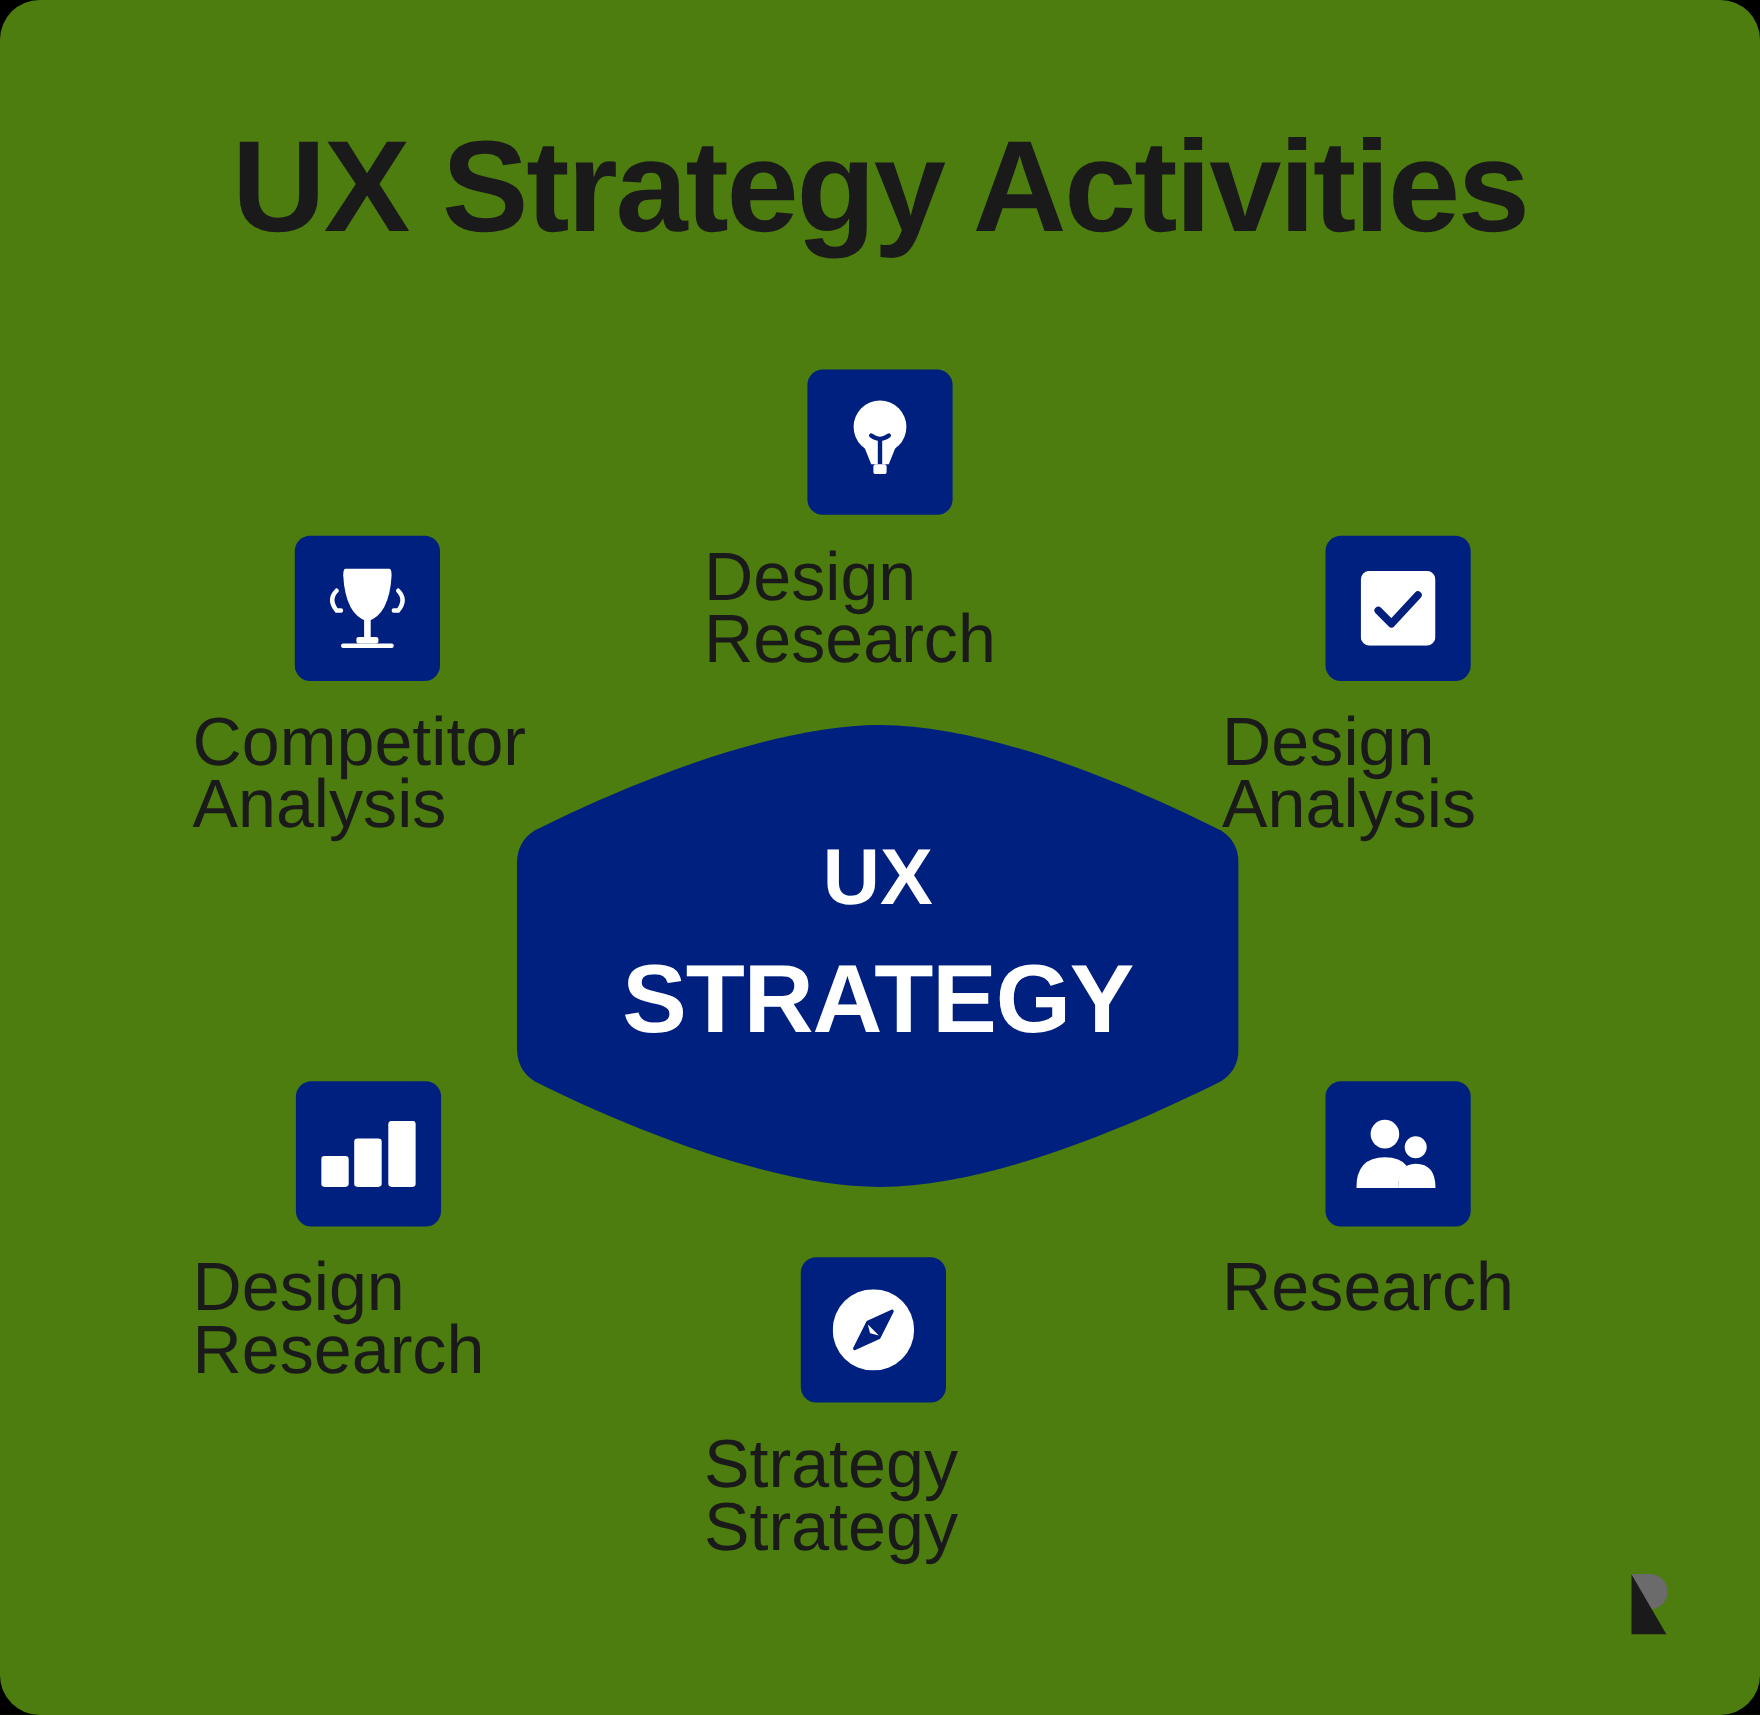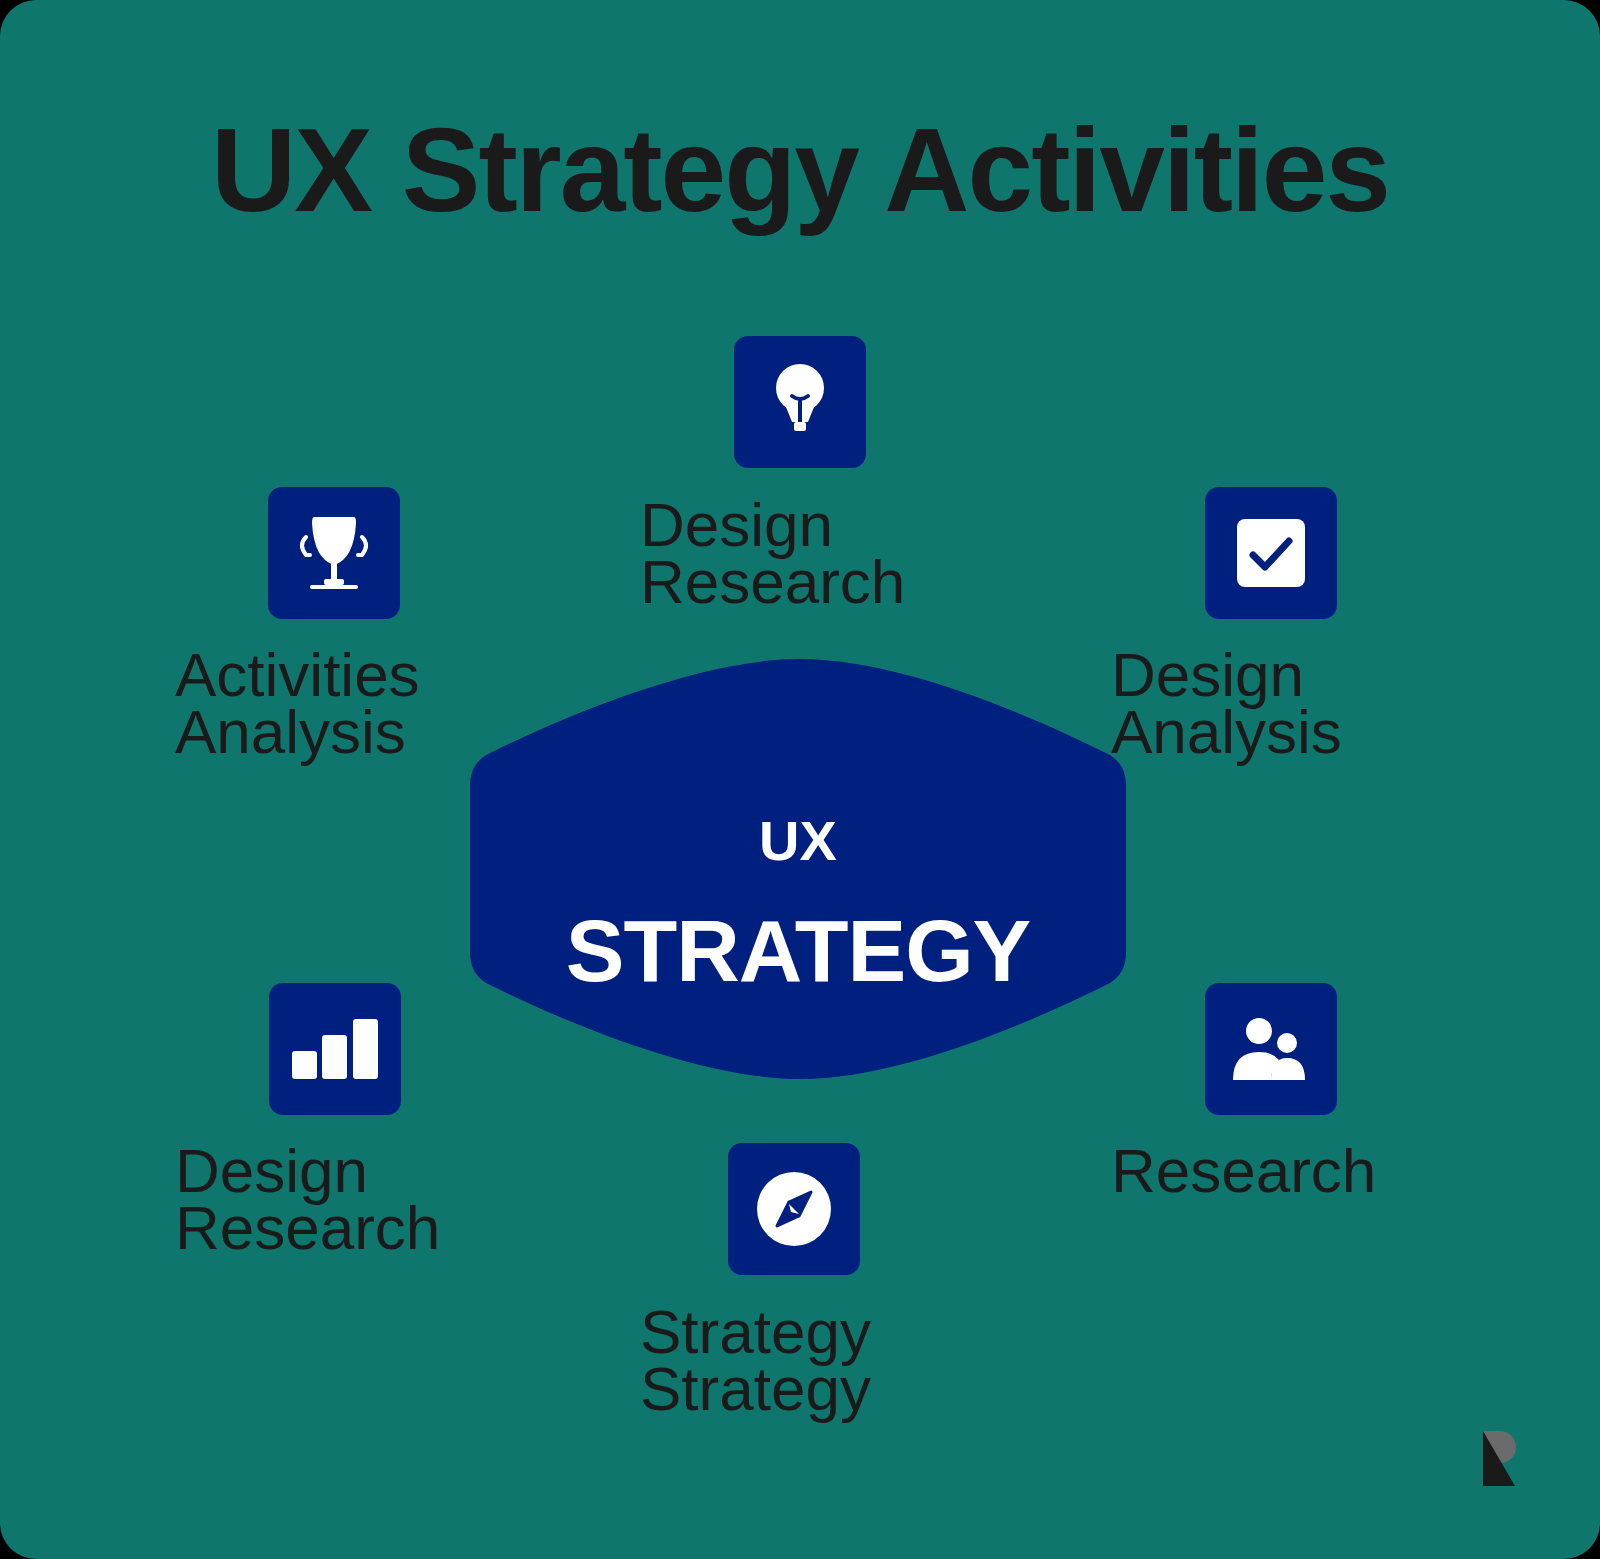--- a/index.html
+++ b/index.html
@@ -6,21 +6,21 @@
   body {
     width: 1600px; height: 1559px;
     background: #000000;
     position: relative;
     overflow: hidden;
     font-family: "Liberation Sans", "DejaVu Sans", sans-serif;
   }
   .canvas {
     position: absolute; left: 0; top: 0;
     width: 1600px; height: 1559px;
-    background: #0f766e;
+    background: #4d7c0f;
     border-radius: 36px;
     text-decoration: underline;
   }
   .title {
     position: absolute; left: 0; top: 100px; width: 1600px;
     text-align: center;
     font-size: 118px; font-weight: 700;
     color: #1a1a1a;
     letter-spacing: -2px;
     line-height: 140px;
@@ -44,21 +44,21 @@
   .label span { display: block; }
   .hub {
     position: absolute; left: 470px; top: 655px;
     width: 656px; height: 428px;
   }
   .hub svg { position: absolute; left: 0; top: 0; }
   .hub-text {
     position: absolute; left: 0; top: 88px; width: 656px;
     text-align: center; color: #ffffff; font-weight: 700;
   }
-  .hub-line1 { display: block; font-size: 56px; line-height: 110px; margin-top: 43px; }
+  .hub-line1 { display: block; font-size: 72px; line-height: 110px; }
   .hub-line2 { display: block; font-size: 88px; line-height: 110px; letter-spacing: -1px; }
   .logo { position: absolute; left: 1483px; top: 1431px; width: 33px; height: 55px; }
 </style>
 </head>
 <body>
 
 <div class="canvas">
 
   <div class="title">UX Strategy Activities</div>
 
@@ -147,21 +147,21 @@
     <svg width="76" height="80" viewBox="0 0 76 80">
       <path d="M 18 4 L 58 4 Q 60 4 60 10 Q 58 46 38 52 Q 18 46 16 10 Q 16 4 18 4 Z" fill="#fff"></path>
       <path d="M 10 24 Q 2 32 10 42 L 14 42" stroke="#fff" stroke-width="4" fill="none" stroke-linecap="round"></path>
       <path d="M 66 24 Q 74 32 66 42 L 62 42" stroke="#fff" stroke-width="4" fill="none" stroke-linecap="round"></path>
       <rect x="35" y="50" width="6" height="18" fill="#fff"></rect>
       <rect x="28" y="66" width="20" height="6" rx="2" fill="#fff"></rect>
       <rect x="14" y="72" width="48" height="4" rx="2" fill="#fff"></rect>
     </svg>
   </div>
   <div class="label" style="left:175px; top:646px;">
-    <span>Activities</span>
+    <span>Competitor</span>
     <span>Analysis</span>
   </div>
 
   <svg class="logo" viewBox="0 0 33 55">
     <path d="M 0 0 L 17 0 A 16 16 0 0 1 17 32 L 0 32 Z" fill="#6b6b6b"></path>
     <path d="M 0 0 L 32 55 L 0 55 Z" fill="#1a1a1a"></path>
   </svg>
 
 </div>
 

